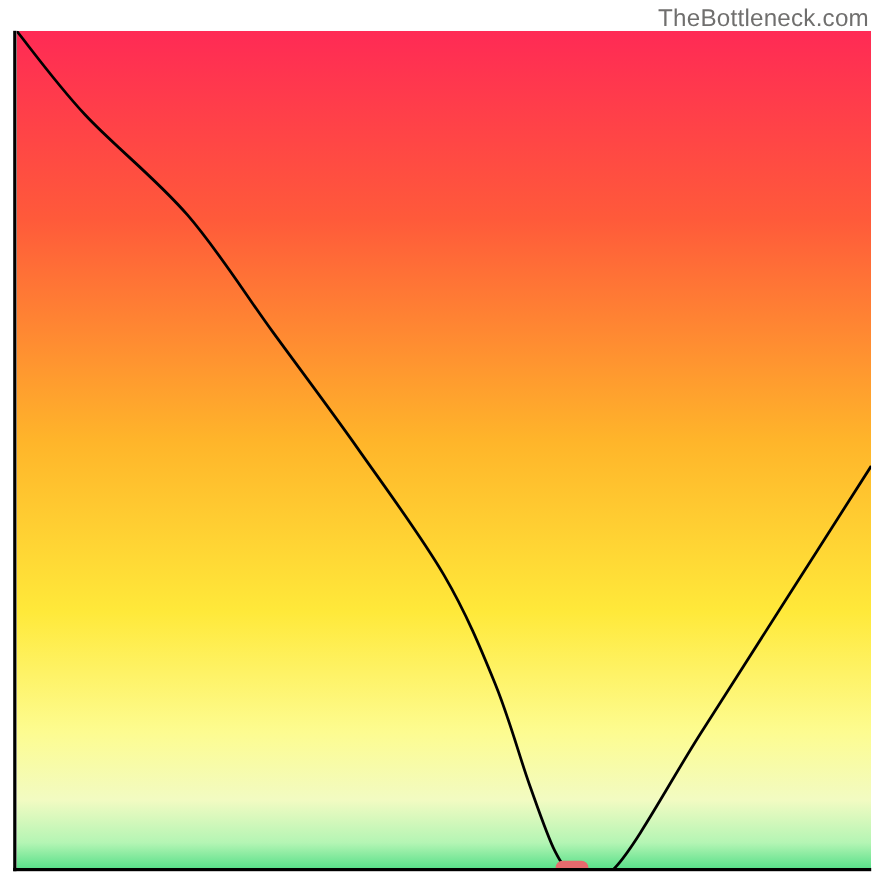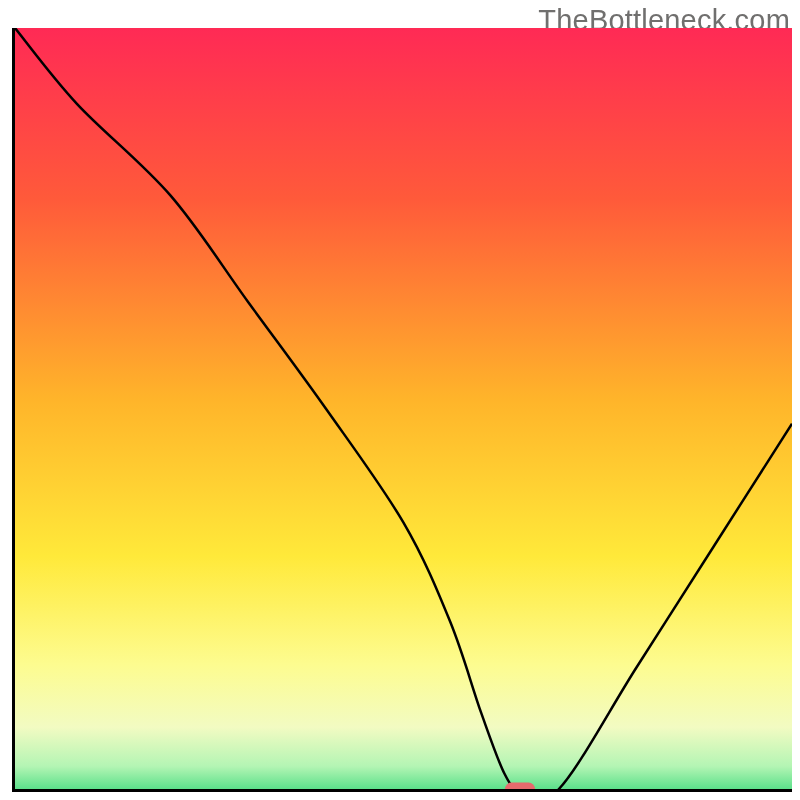--- a/index.html
+++ b/index.html
@@ -12,21 +12,21 @@
   .chart-frame {
     position: relative;
     width: 800px;
     height: 800px;
     background: #ffffff;
   }
   .watermark {
     position: absolute;
     top: 4px;
     right: 10px;
-    font-size: 29px;
+    font-size: 22px;
     color: #706f6e;
     font-weight: 500;
     letter-spacing: 0.2px;
   }
   
   .plot-area {
     position: absolute;
     left: 12px;
     top: 28px;
     right: 8px;

